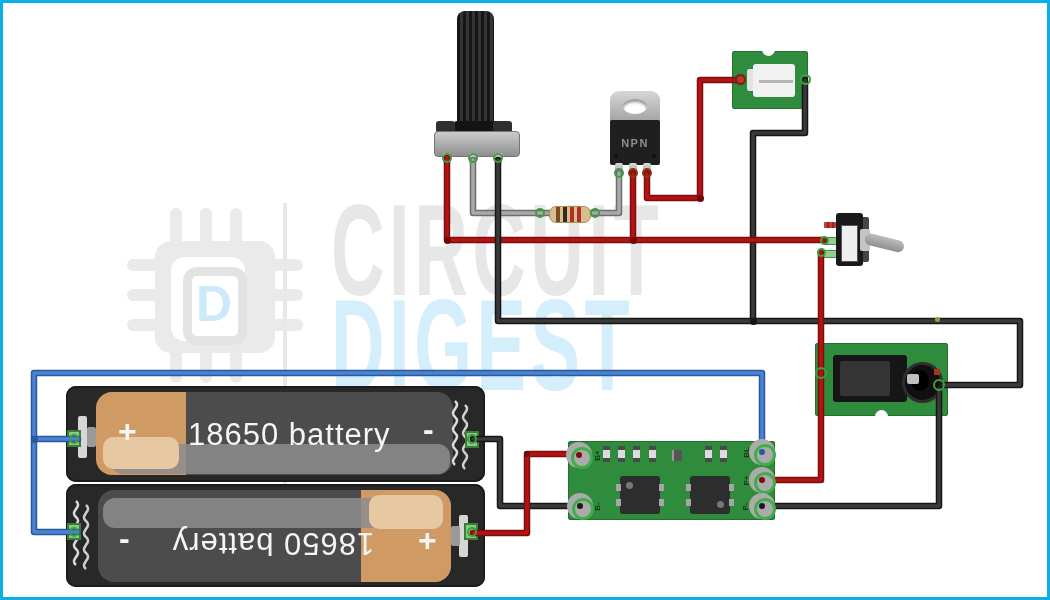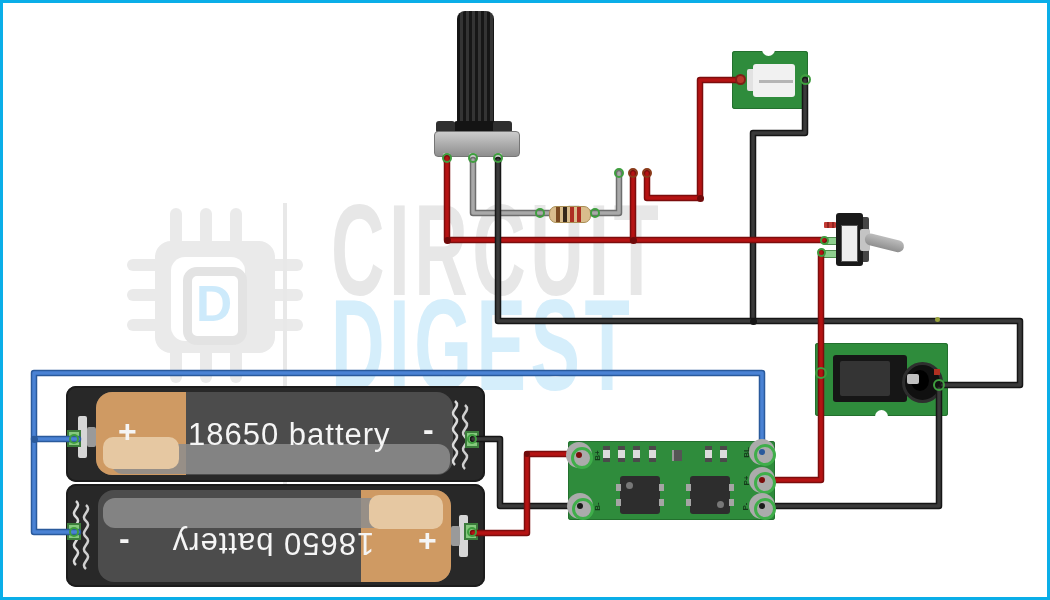--- a/index.html
+++ b/index.html
@@ -116,20 +116,32 @@
     <div class="abs pot-shaft" style="left:27px;top:0;width:37px;height:112px;"></div>
     <div class="abs pot-collar" style="left:24px;top:110px;width:43px;height:14px;"></div>
     <div class="abs pot-tab" style="left:6px;top:110px;width:19px;height:12px;"></div>
     <div class="abs pot-tab" style="left:63px;top:110px;width:19px;height:12px;"></div>
     <div class="abs pot-body" style="left:4px;top:120px;width:84px;height:24px;"></div>
     <div class="abs pot-leg" style="left:13px;top:142px;width:7px;height:10px;"></div>
     <div class="abs pot-leg" style="left:39px;top:142px;width:7px;height:10px;"></div>
     <div class="abs pot-leg" style="left:65px;top:142px;width:7px;height:10px;"></div>
   </div>
 
+  <div class="abs comp" style="left:607px;top:88px;width:50px;height:84px;">
+    <div class="abs tr-tab" style="left:0;top:0;width:50px;height:31px;"></div>
+    <div class="abs tr-hole" style="left:13px;top:8px;width:24px;height:15px;"></div>
+    <div class="abs tr-body" style="left:0;top:29px;width:50px;height:45px;">
+      <div style="margin-top:17px;">NPN</div>
+      <div class="abs tr-dot" style="left:4px;top:34px;width:4px;height:4px;"></div>
+      <div class="abs tr-dot" style="left:42px;top:34px;width:4px;height:4px;"></div>
+    </div>
+    <div class="abs tr-leg" style="left:5px;top:72px;width:8px;height:11px;"></div>
+    <div class="abs tr-leg" style="left:19px;top:72px;width:8px;height:11px;"></div>
+    <div class="abs tr-leg" style="left:33px;top:72px;width:8px;height:11px;"></div>
+  </div>
 
   <div class="abs comp" style="left:729px;top:40px;width:80px;height:70px;">
     <div class="abs pcb" style="left:0;top:8px;width:76px;height:58px;"></div>
     <div class="abs notch" style="left:30px;top:0;width:13px;height:13px;"></div>
     <div class="abs motor-tab" style="left:15px;top:26px;width:9px;height:22px;"></div>
     <div class="abs motor-body" style="left:21px;top:21px;width:42px;height:33px;"></div>
     <div class="abs motor-line" style="left:27px;top:37px;width:34px;height:3px;"></div>
   </div>
 
   <div class="abs comp" style="left:818px;top:208px;width:90px;height:60px;">

